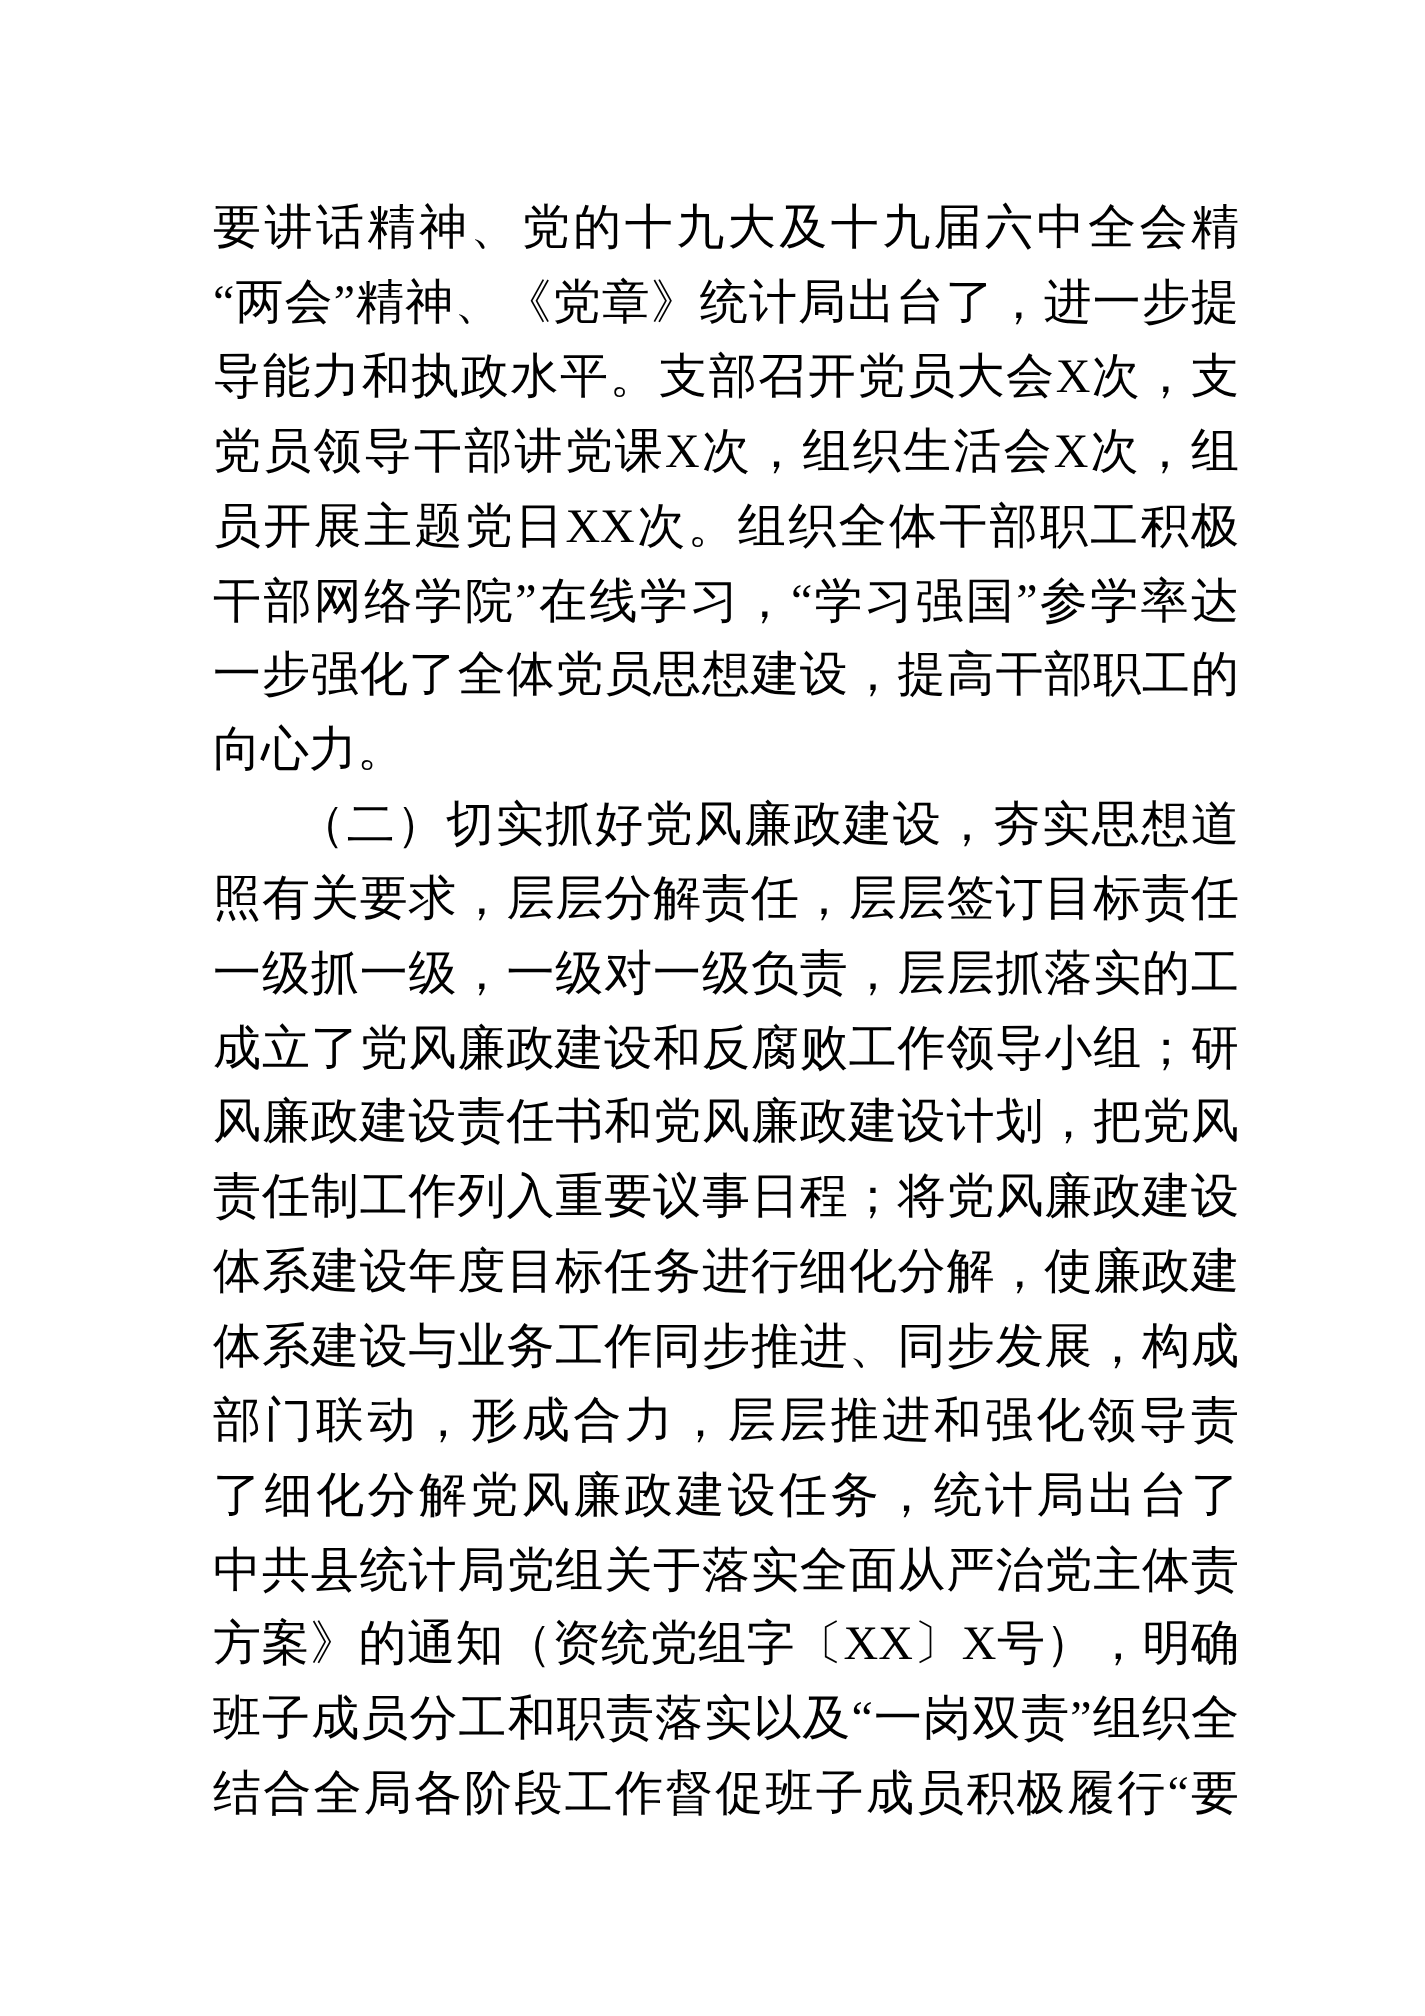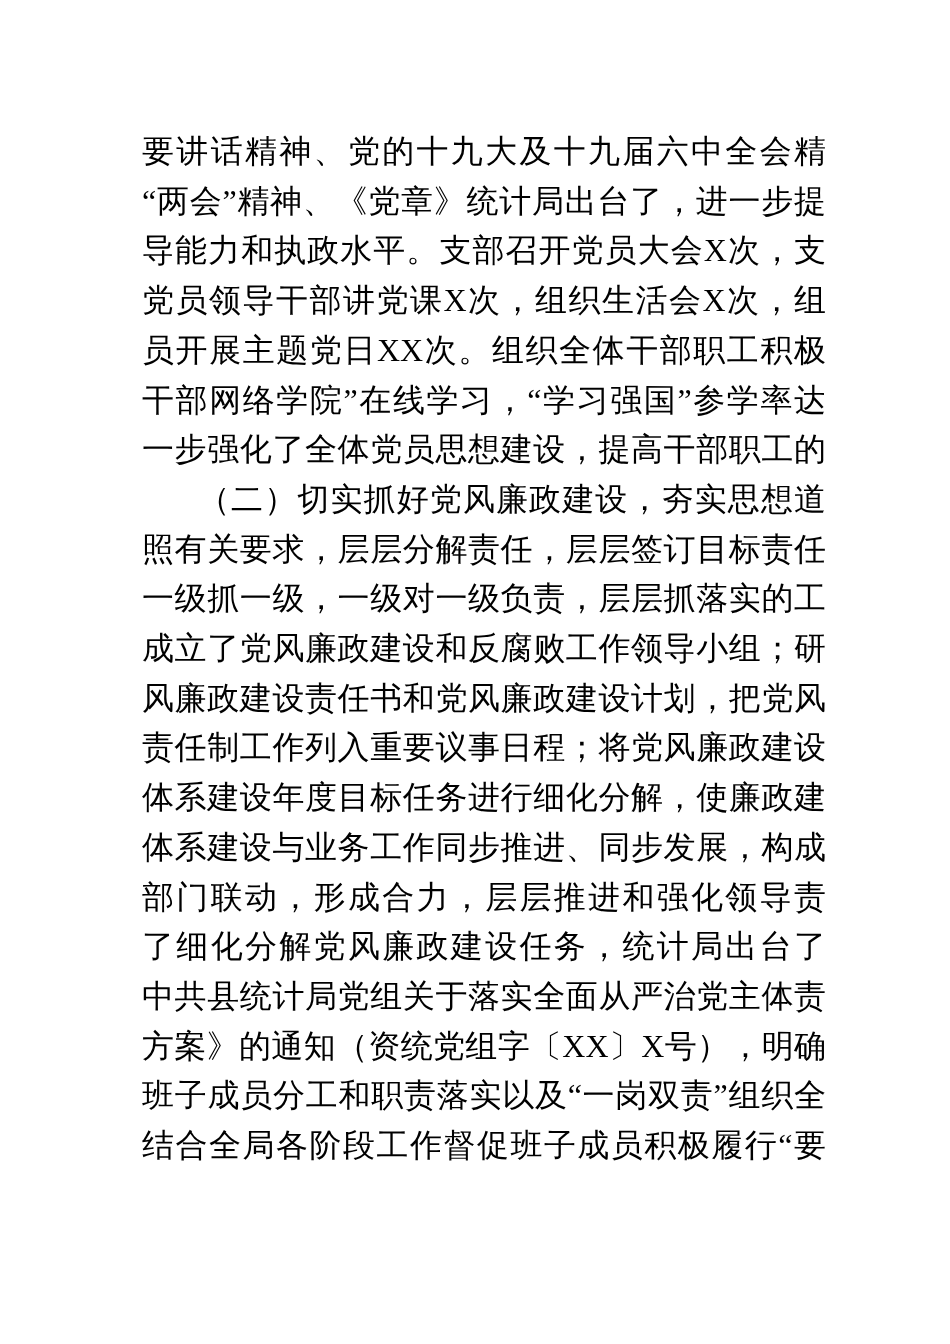--- a/index.html
+++ b/index.html
@@ -52,20 +52,21 @@
 <div class="page">
   <div class="doc-body" style="color: rgb(0, 0, 0);">
       <div class="paragraph">
         <div class="line fill">要讲话精神、党的十九大及十九届六中全会精神、全省</div>
         <div class="line fill">“两会”精神、《党章》统计局出台了，进一步提升班子领</div>
         <div class="line fill">导能力和执政水平。支部召开党员大会X次，支委会XX次，</div>
         <div class="line fill">党员领导干部讲党课X次，组织生活会X次，组织全体党</div>
         <div class="line fill">员开展主题党日XX次。组织全体干部职工积极参与“江西</div>
         <div class="line fill">干部网络学院”在线学习，“学习强国”参学率达X%，进</div>
         <div class="line fill">一步强化了全体党员思想建设，提高干部职工的凝聚力和</div>
+        <div class="line">向心力。</div>
       </div>
       <div class="paragraph">
         <div class="line fill indent">（二）切实抓好党风廉政建设，夯实思想道德防线。按</div>
         <div class="line fill">照有关要求，层层分解责任，层层签订目标责任书，完善</div>
         <div class="line fill">一级抓一级，一级对一级负责，层层抓落实的工作机制。</div>
         <div class="line fill">成立了党风廉政建设和反腐败工作领导小组；研究制定党</div>
         <div class="line fill">风廉政建设责任书和党风廉政建设计划，把党风廉政建设</div>
         <div class="line fill">责任制工作列入重要议事日程；将党风廉政建设和惩治防</div>
         <div class="line fill">体系建设年度目标任务进行细化分解，使廉政建设、惩防</div>
         <div class="line fill">体系建设与业务工作同步推进、同步发展，构成齐抓共管</div>

